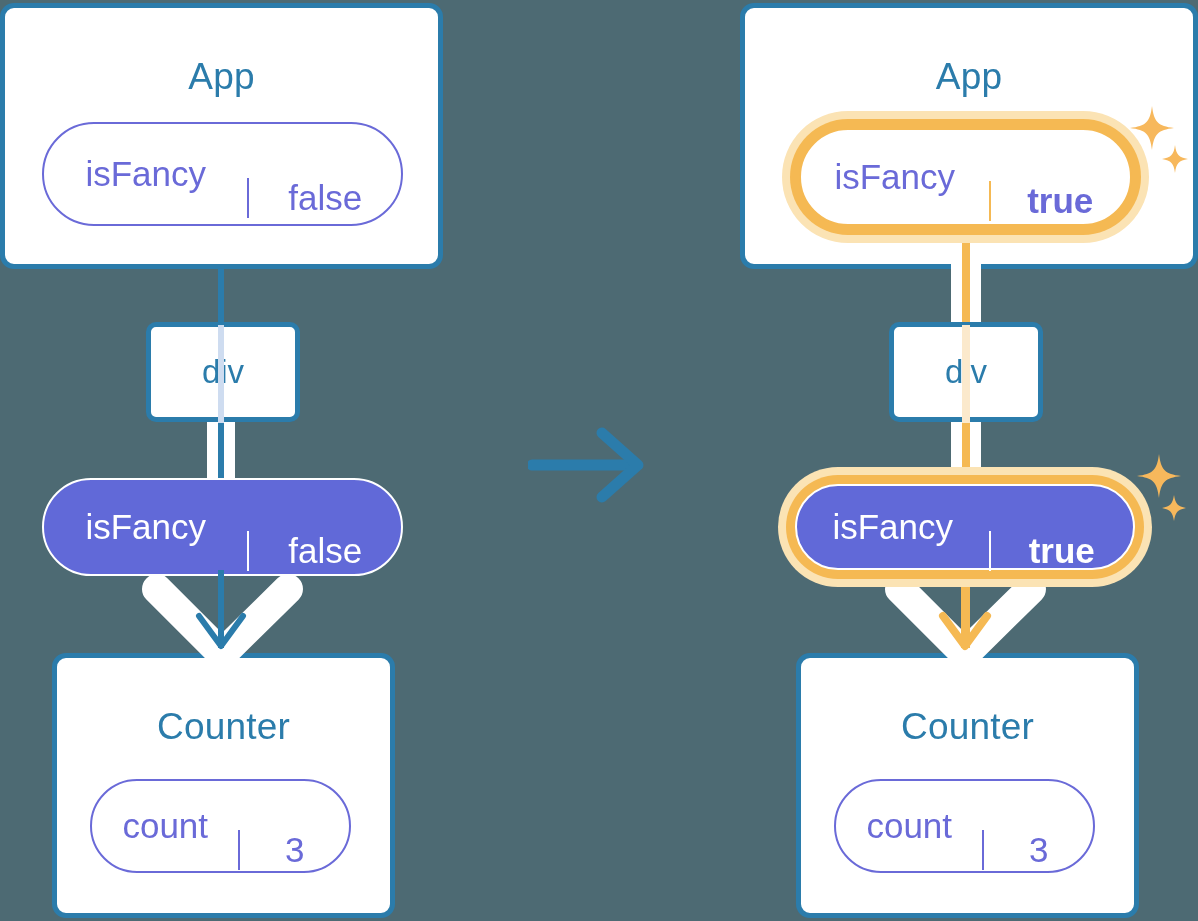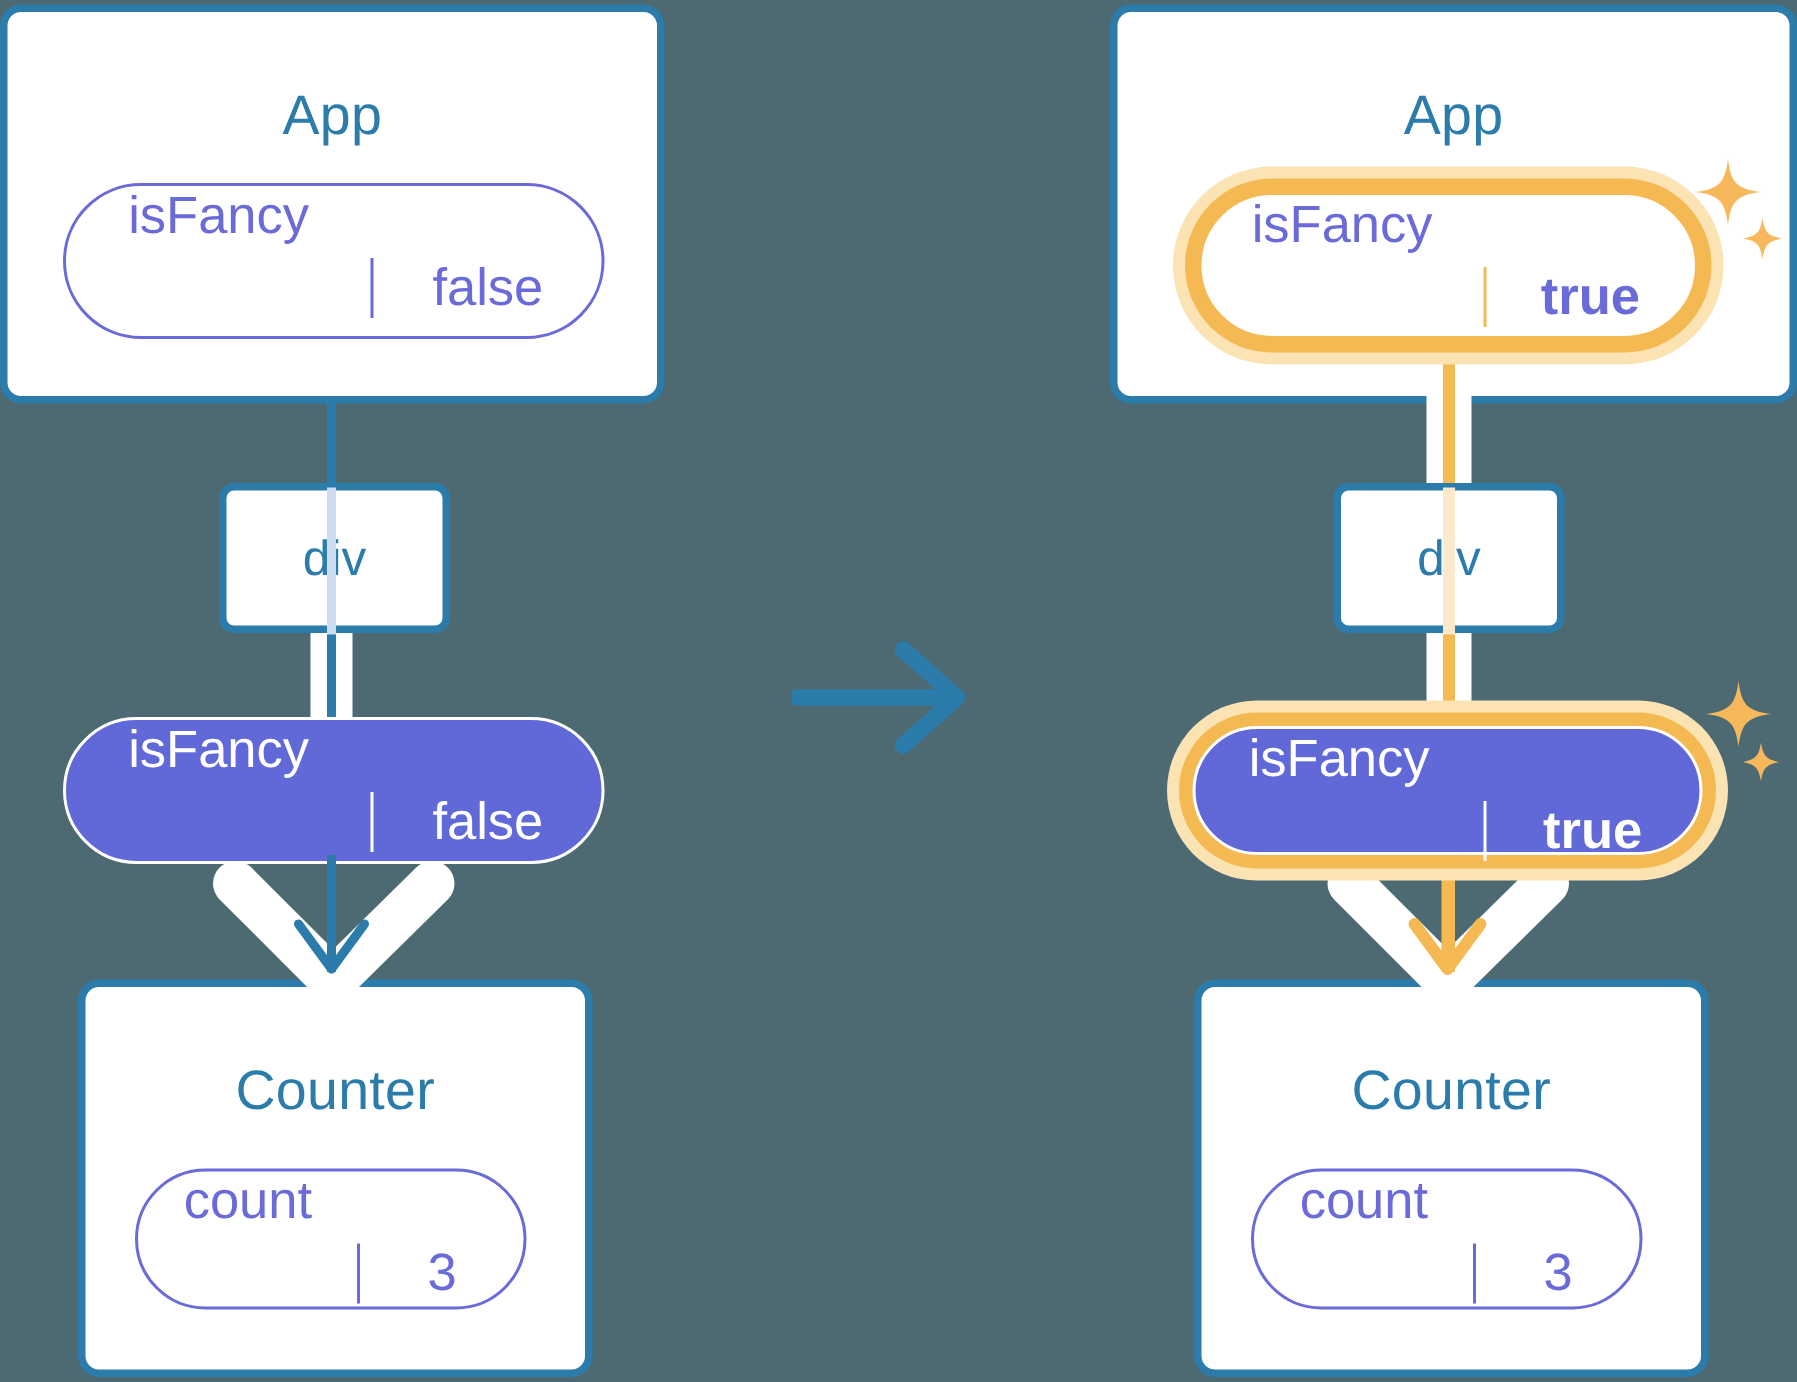--- a/index.html
+++ b/index.html
@@ -41,21 +41,21 @@
   }
   .divbox .dlabel{
     color:#2b7cab;font-size:33px;position:relative;z-index:3;
   }
 
   
   .pill{
     position:absolute;
     box-sizing:border-box;
     display:flex;
-    align-items:flex-start;
+    align-items:center;
     border-radius:999px;
     z-index:30;
   }
   .pill .seg{
     display:flex;align-items:center;justify-content:center;
     font-size:35px;
     white-space:nowrap;
     box-sizing:border-box;
   }
   .pill .seg.k{flex:0 0 57%;}

